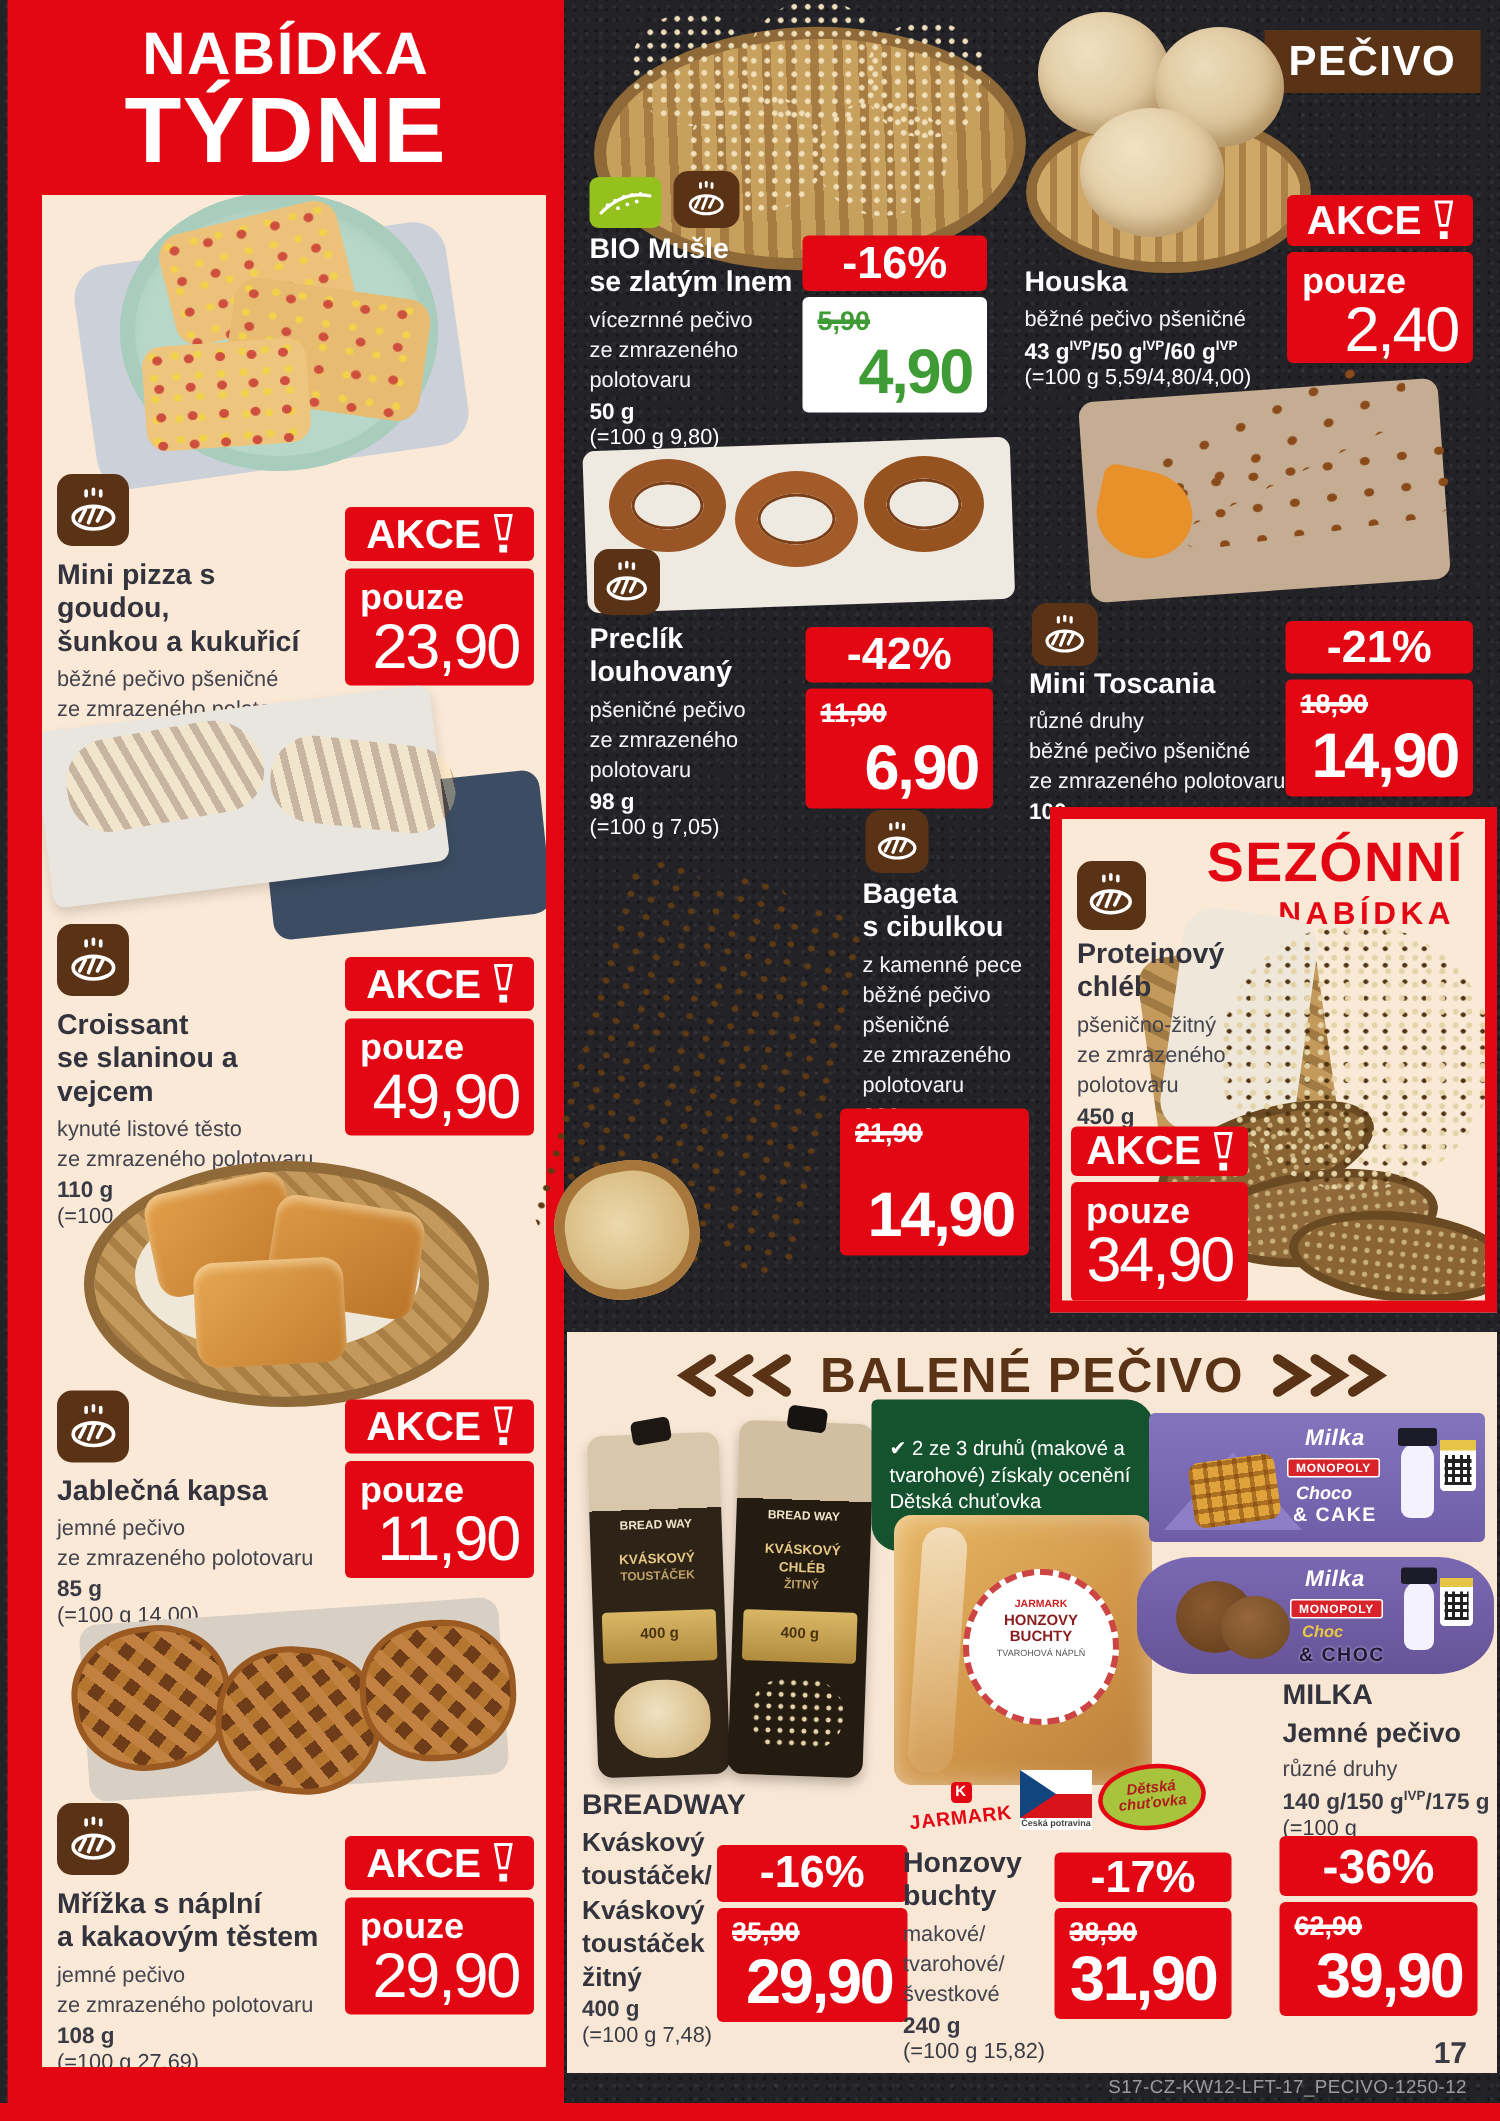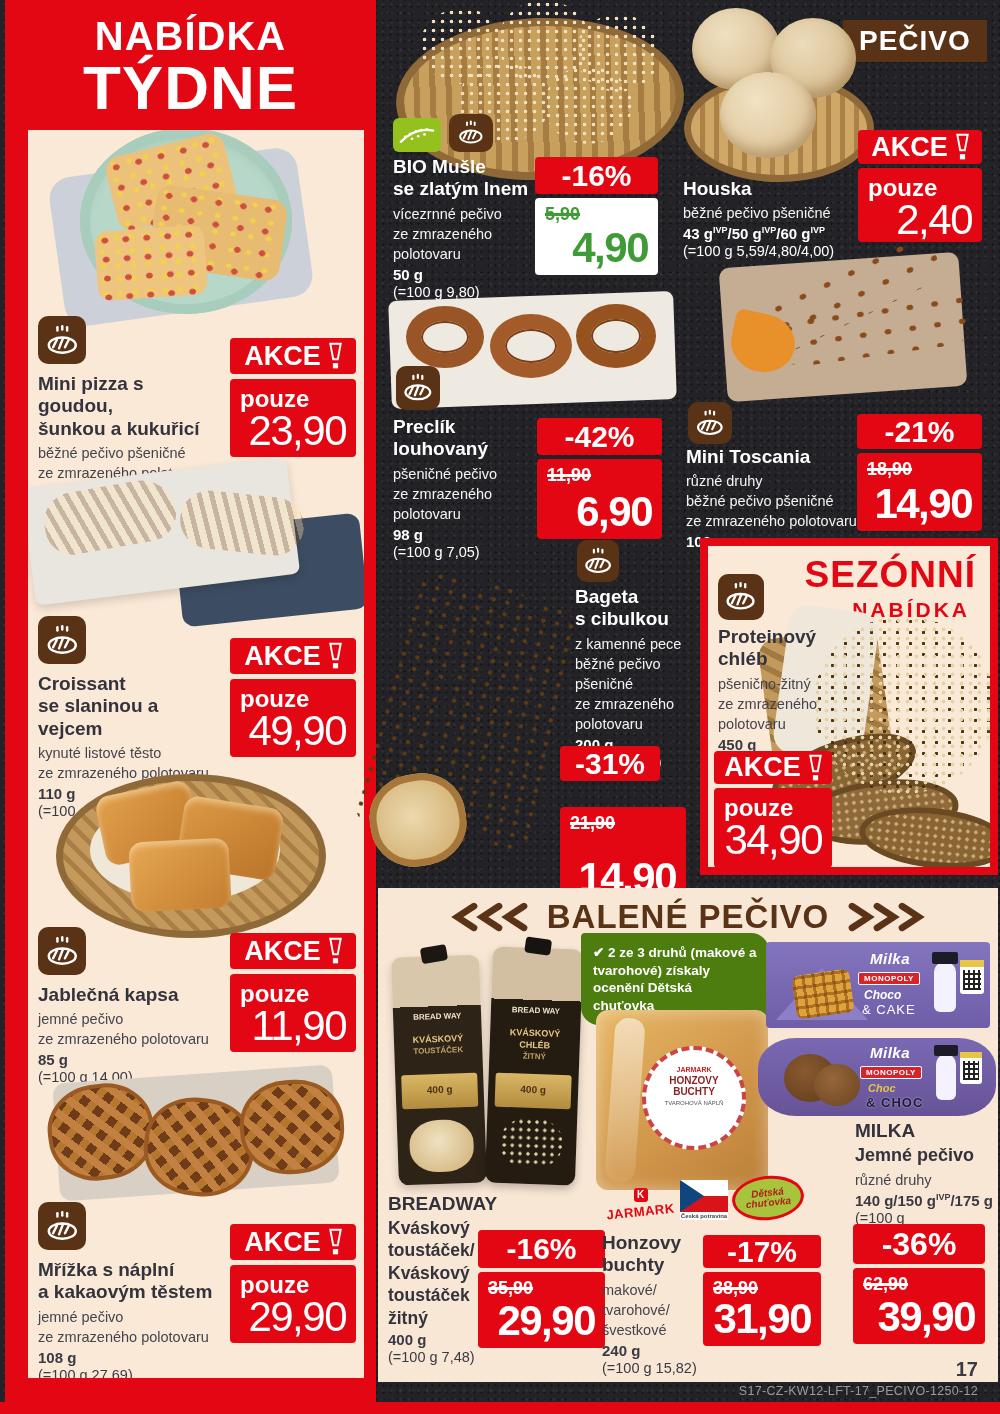--- a/index.html
+++ b/index.html
@@ -49,21 +49,21 @@
   .pecivo-banner{position:absolute;left:843px;top:20px;background:#5a3317;color:#fff;font-size:28px;font-weight:800;padding:5px 16px;letter-spacing:1px;}
   
   .seasonal{position:absolute;left:700px;top:538px;width:298px;height:337px;background:#fbe9d7;border:8px solid #e30613;box-sizing:border-box;overflow:hidden;}
   .sez1{position:absolute;right:14px;top:8px;color:#e30613;font-size:37px;font-weight:800;letter-spacing:1px;}
   .sez2{position:absolute;right:20px;top:52px;color:#e30613;font-size:21px;font-weight:800;letter-spacing:3px;}
   
   .balene{position:absolute;left:378px;top:888px;width:620px;height:494px;background:#f9e7d5;overflow:hidden;}
   .bal-title-row{position:absolute;top:10px;width:100%;display:flex;align-items:center;justify-content:center;gap:14px;}
   .bal-title{color:#5a3317;font-size:33px;font-weight:800;letter-spacing:1px;}
   .wheat{width:88px;height:30px;}
-  .bubble{position:absolute;background:#4d7c0f;color:#fff;border-radius:4px 18px 18px 18px;box-sizing:border-box;padding:11px 12px;font-size:13.5px;font-weight:700;line-height:1.3;}
+  .bubble{position:absolute;background:#14532d;color:#fff;border-radius:4px 18px 18px 18px;box-sizing:border-box;padding:24px 12px;font-size:13.5px;font-weight:400;line-height:1.3;}
   .btext{color:#3a3a44;}
   .btext .b-brand{margin:0;font-size:19px;font-weight:800;color:#33333d;}
   .btext .b-lines{margin:2px 0 0;font-size:17.5px;font-weight:800;line-height:1.28;color:#33333d;}
   .footer-page{position:absolute;right:22px;top:1358px;color:#3a3a44;font-size:20px;font-weight:800;}
   .footer-code{position:absolute;right:22px;top:1384px;color:#9b9b9b;font-size:12.5px;letter-spacing:.3px;}
   .bottom-strip{position:absolute;left:0;top:1402px;width:1000px;height:12px;background:#e30613;}
   
   .bagtxt{color:#e6c886;font-weight:800;text-align:center;line-height:1.25;}
   .monolabel{background:#d8232a;border:1px solid #fff;color:#fff;font-weight:800;font-size:8px;padding:1px 5px;border-radius:2px;letter-spacing:.5px;}
   .milkascript{font-style:italic;font-weight:800;color:#fff;font-size:15px;letter-spacing:.5px;}
@@ -376,21 +376,21 @@
         <use href="#ic-bread"></use>
       </svg>
     </span>
   <div class="s dark-text" style="left:575px;top:586px;width:128px;">
     <h3 class="p-title"><span>Bageta</span><br><span>s cibulkou</span></h3>
     <p class="p-desc"><span>z kamenné pece</span><br><span>běžné pečivo</span><br><span>pšeničné</span><br><span>ze zmrazeného</span><br><span>polotovaru</span></p>
     <p class="p-weight">200 g</p>
     <p class="p-unit">(=100 g 7,45)</p>
   </div>
   <div class="disc s" style="left:560px;top:746px;width:100px;height:35px;">-31%</div>
-  <div class="salebox red s" style="left:560px;top:807px;width:126px;height:98px;">
+  <div class="salebox red s" style="left:560px;top:739px;width:126px;height:98px;">
     <div class="old">21,90</div>
     <div class="new">14,90</div>
   </div>
 
   <section class="seasonal">
     <div class="sez1">SEZÓNNÍ</div>
     <div class="sez2">NABÍDKA</div>
 
     <div class="s" style="right:0px;top:66px;width:215px;height:255px;">
       <div class="s" style="left:-10px;top:20px;width:120px;height:130px;border-radius:18px;background:repeating-linear-gradient(35deg,#c49a5c 0 9px,#a07a42 9px 15px);transform:rotate(-8deg);"></div>
@@ -475,21 +475,21 @@
     </div>
 
     <div class="s" style="left:380px;top:52px;width:235px;height:182px;">
 
       <div class="s" style="left:8px;top:2px;width:224px;height:86px;background:linear-gradient(#8375bd,#6f5da8);border-radius:4px;">
         <div class="s" style="left:10px;top:26px;width:0;height:0;border-left:46px solid transparent;border-right:46px solid transparent;border-bottom:52px solid #8d7fc7;"></div>
         <div class="s" style="left:28px;top:30px;width:58px;height:44px;border-radius:8px;background:#e0a33c;background-image:repeating-linear-gradient(0deg,rgba(120,60,10,.5) 0 3px, transparent 3px 10px),repeating-linear-gradient(90deg,rgba(120,60,10,.5) 0 3px, transparent 3px 10px);transform:rotate(-8deg);"></div>
         <div class="milkascript s" style="left:104px;top:8px;">Milka</div>
         <div class="monolabel s" style="left:92px;top:30px;">MONOPOLY</div>
         <div class="s" style="left:98px;top:46px;color:#fff;font-style:italic;font-weight:800;font-size:12px;">Choco</div>
-        <div class="s" style="left:96px;top:60px;color:#fff;font-weight:400;font-size:13px;letter-spacing:1px;">&amp; CAKE</div>
+        <div class="s" style="left:96px;top:60px;color:#fff;font-weight:700;font-size:13px;letter-spacing:1px;">&amp; CAKE</div>
         <div class="s" style="left:168px;top:20px;width:22px;height:50px;background:#f5f2ff;border-radius:10px 10px 6px 6px;"></div>
         <div class="s" style="left:166px;top:10px;width:26px;height:12px;background:#1c1c28;border-radius:2px;"></div>
         <div class="s" style="left:194px;top:18px;width:24px;height:34px;background:#fff;border-radius:3px;">
           <div style="position:absolute;left:0;top:0;width:100%;height:7px;background:#e8c547;"></div>
           <div style="position:absolute;left:3px;top:10px;width:18px;height:20px;background-image:repeating-linear-gradient(0deg,#222 0 2px, transparent 2px 5px),repeating-linear-gradient(90deg,#222 0 2px, transparent 2px 5px);"></div>
         </div>
       </div>
 
       <div class="s" style="left:0;top:98px;width:238px;height:78px;background:linear-gradient(#7a68b2,#665397);border-radius:38px 38px 38px 38px / 30px 30px 30px 30px;">
         <div class="s" style="left:26px;top:16px;width:52px;height:48px;border-radius:50%;background:radial-gradient(circle at 40% 35%,#8a5a30,#5f3a1a);"></div>

